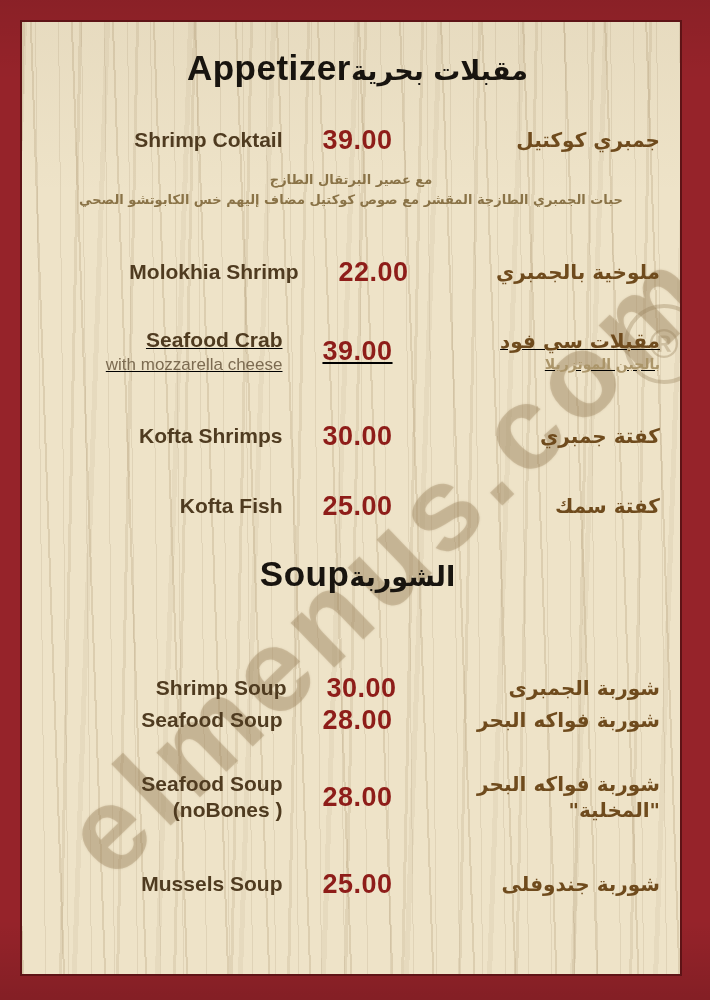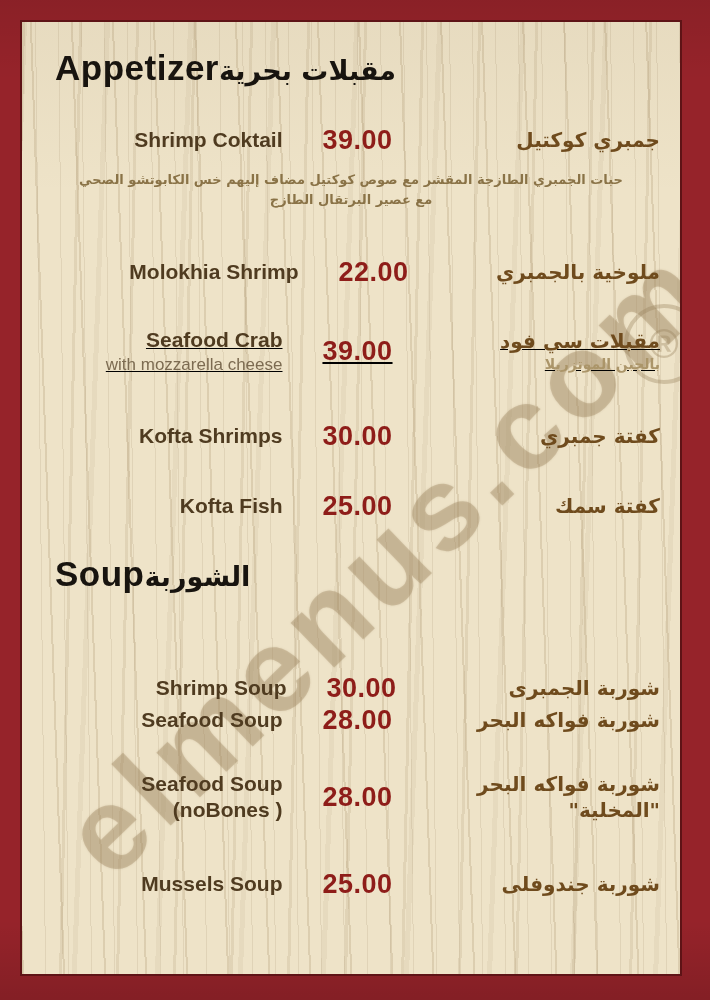--- a/index.html
+++ b/index.html
@@ -55,21 +55,21 @@
   }
   .cell-ar{flex:1;text-align:right;direction:rtl;font-family:"DejaVu Sans",sans-serif;}
   .name-en{font-size:21px;font-weight:bold;color:#4f3b20;line-height:1.25;}
   .sub-en{font-size:17px;font-weight:normal;color:#7c6b51;line-height:1.25;}
   .sub-en.strong{font-size:21px;font-weight:bold;color:#4f3b20;}
   .name-ar{font-size:20px;font-weight:bold;color:#6f4b1d;line-height:1.3;}
   .sub-ar{font-size:14px;font-weight:bold;color:#ab9569;line-height:1.3;margin-top:8px;}
   .sub-ar.strong{font-size:20px;font-weight:bold;color:#6f4b1d;}
   .section-head{
     position:absolute;left:33px;right:20px;
-    display:flex;justify-content:flex-start;align-items:baseline;
+    display:flex;justify-content:center;align-items:baseline;
   }
   .head-en{font-size:35px;font-weight:bold;color:#18140f;letter-spacing:.5px;}
   .head-ar{font-size:27px;font-weight:bold;color:#18140f;direction:rtl;font-family:"DejaVu Sans",sans-serif;}
   .desc-ar{
     position:absolute;left:45px;right:45px;text-align:center;direction:rtl;
     font-family:"DejaVu Sans",sans-serif;
     font-size:13px;font-weight:bold;color:#8a7347;line-height:1.55;
   }
   
   #head-appetizer{top:26px;}
@@ -100,22 +100,22 @@
       <span class="head-en">Appetizer</span>
       <span class="head-ar">مقبلات بحرية</span>
     </div>
 
     <div class="row" id="row-shrimp-coktail">
       <span class="cell-en name-en">Shrimp Coktail</span>
       <span class="cell-price">39.00</span>
       <span class="cell-ar name-ar">جمبري كوكتيل</span>
     </div>
     <div class="desc-ar" id="desc-shrimp-coktail">
+      <div>مع عصير البرتقال الطازج</div>
       <div>حبات الجمبري الطازجة المقشر مع صوص كوكتيل مضاف إليهم خس الكابوتشو الصحي</div>
-      <div>مع عصير البرتقال الطازج</div>
     </div>
 
     <div class="row" id="row-molokhia">
       <span class="cell-en name-en">Molokhia Shrimp</span>
       <span class="cell-price">22.00</span>
       <span class="cell-ar name-ar">ملوخية بالجمبري</span>
     </div>
 
     <div class="row" id="row-seafood-crab">
       <span class="cell-en">

